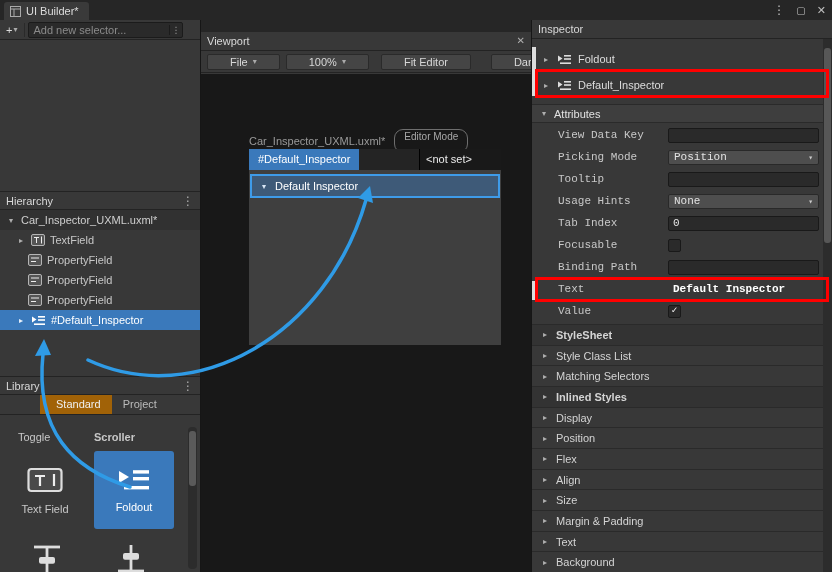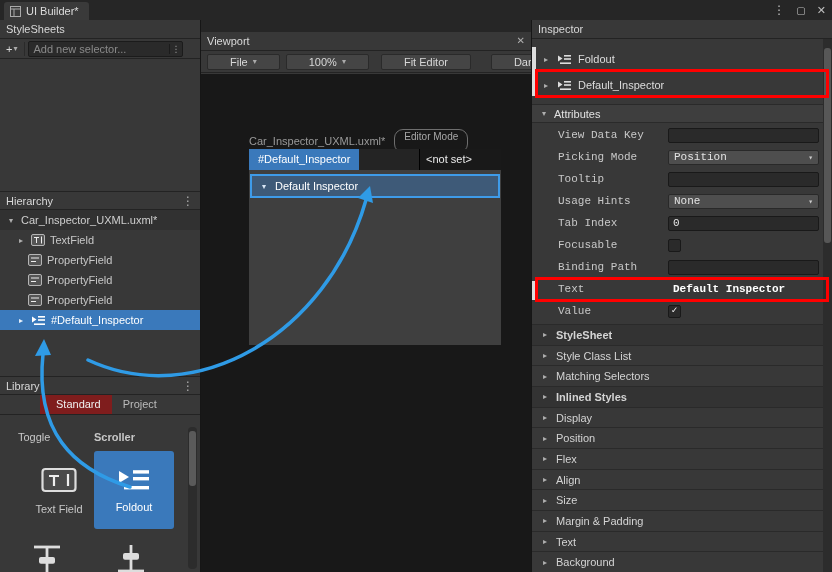--- a/index.html
+++ b/index.html
@@ -47,21 +47,21 @@
   .tw { width:10px; text-align:center; font-size:8px; color:#AFAFAF; flex:none; }
   .indent1 { padding-left:16px; }
   .indent2 { padding-left:28px; }
   .tree-row.selected { background:#3A79BB; color:#FFF; }
   .tree-row.selected .tw { color:#EAF2FB; }
   .tree-icon { flex:none; display:flex; }
 
   .lib-header { position:absolute; left:0; top:356px; right:0; border-top:1px solid #232323; }
   .lib-tabs { position:absolute; left:0; top:375px; right:0; height:20px; display:flex; padding-left:40px; border-bottom:1px solid #232323; }
   .lib-tab { padding:0 11px; line-height:19px; color:#BBB; }
-  .lib-tab.active { background:#7f1d1d; color:#EFEFEF;padding-left:16px; }
+  .lib-tab.active { background:#a16207; color:#EFEFEF;padding-left:16px; }
   .lib-content { position:absolute; left:0; top:395px; right:0; bottom:0; overflow:hidden; }
   .partial-label { position:absolute; color:#C8C8C8; }
   .tile { position:absolute; width:82px; height:78px; display:flex; flex-direction:column; align-items:center;
     justify-content:center; gap:8px; border-radius:3px; color:#C8C8C8; }
   .tile.selected { background:#3A79BB; color:#FFF; }
   .lib-scrollbar { position:absolute; right:3px; top:12px; bottom:3px; width:9px; background:#2C2C2C; border-radius:4px; }
   .lib-scrollbar .thumb { position:absolute; left:1px; top:4px; width:7px; height:55px; background:#5A5A5A; border-radius:3px; }
 
   
   .vp-panel { position:absolute; left:201px; top:20px; width:330px; height:552px; background:#383838;margin-top:12px; }
@@ -127,23 +127,20 @@
   </div>
   <div class="win-controls">
     <span>⋮</span>
     <span style="font-size:10px;">▢</span>
     <span style="font-size:11px;">✕</span>
   </div>
 </div>
 
 <div class="left-panel">
 
-  <div class="panel-header">
-    <span>StyleSheets</span>
-  </div>
 
   <div class="ss-toolbar">
     <div class="add-btn">
       <span>+</span>
       <span class="caret">▾</span>
     </div>
     <div class="tb-divider"></div>
     <div class="selector-input">
       <span class="ph">Add new selector...</span>
       <span class="input-menu">⋮</span>
@@ -223,21 +220,21 @@
 
   <div class="lib-tabs">
     <div class="lib-tab active">Standard</div>
     <div class="lib-tab">Project</div>
   </div>
 
   <div class="lib-content">
     <span class="partial-label" style="left:18px; top:16px;">Toggle</span>
     <span class="partial-label" style="left:94px; top:16px;font-weight:bold;">Scroller</span>
 
-    <div class="tile" style="left:18px; top:36px;">
+    <div class="tile" style="left:4px; top:36px;">
       <span class="tree-icon">
         <svg width="36" height="30" viewBox="0 0 18 15">
             <rect x="0.75" y="2" width="16.5" height="11" rx="1.5" fill="#4A4A4A" stroke="#DDD" stroke-width="1.1"></rect>
             <path d="M4 5.5h5M6.5 5.5v5" stroke="#EEE" stroke-width="1.1" fill="none"></path>
             <line x1="13.5" y1="4.5" x2="13.5" y2="10.5" stroke="#EEE" stroke-width="1.1"></line>
           </svg>
       </span>
       <span>Text Field</span>
     </div>
 

